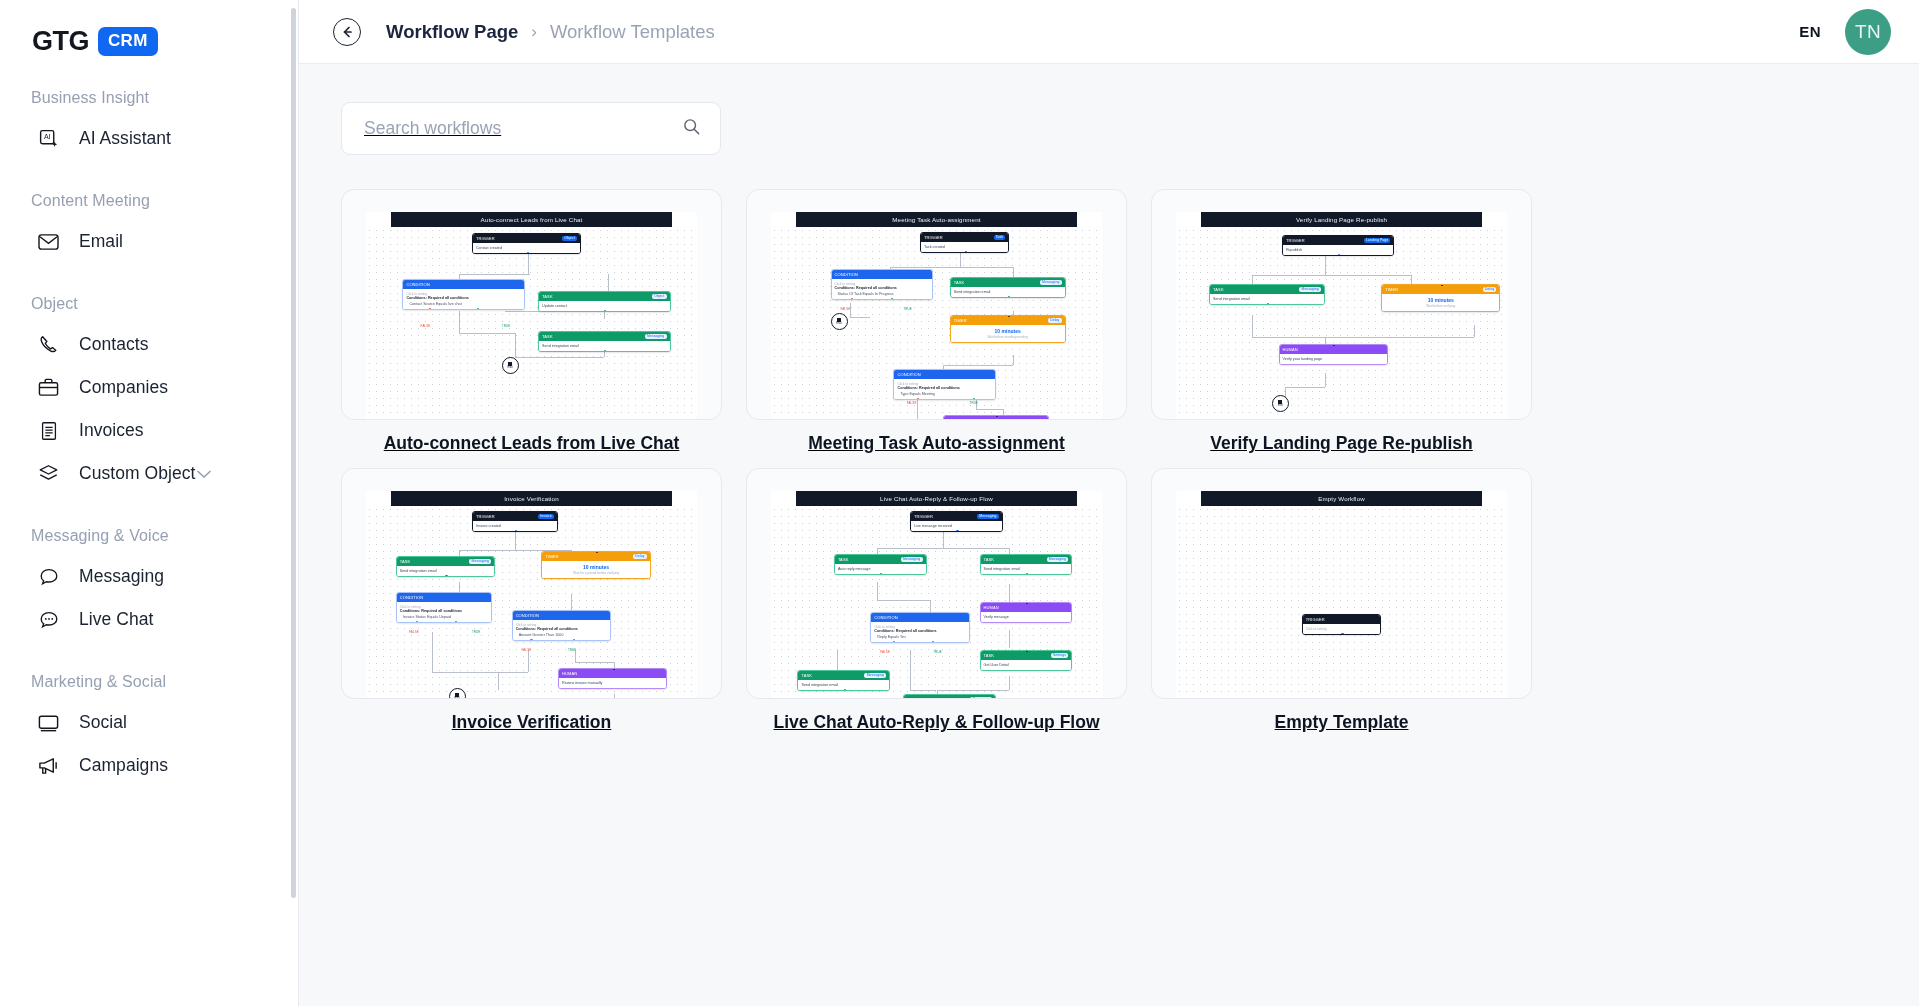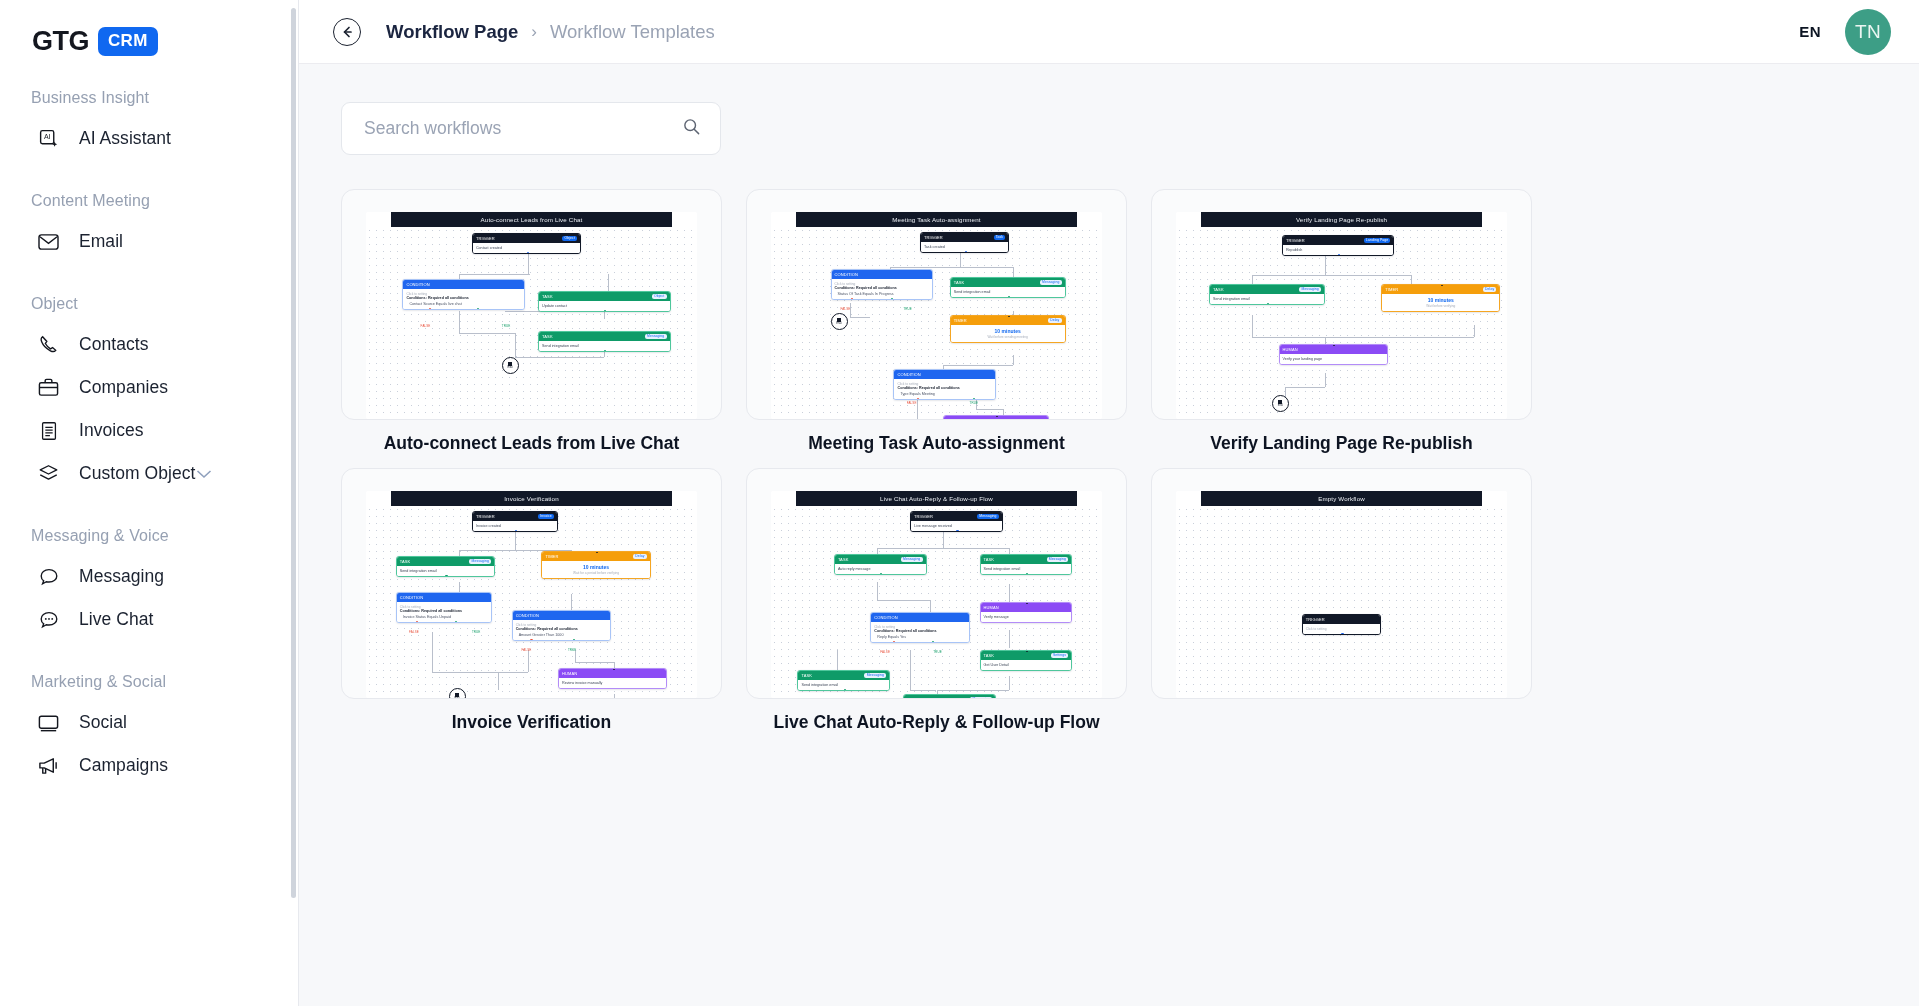--- a/index.html
+++ b/index.html
@@ -60,21 +60,21 @@
   .crumb-sep { color: #9aa3b4; font-size: 17px; }
   .crumb-sub { font-size: 18.5px; color: #9aa3b4; }
   .topbar-right { margin-left: auto; display: flex; align-items: center; gap: 24px; }
   .lang { font-size: 15px; font-weight: bold; color: #0c1422; letter-spacing: 0.5px; cursor: pointer; }
   .avatar {
     width: 46px; height: 46px; border-radius: 50%; background: #3d9e86;
     color: #eaf5f1; display: flex; align-items: center; justify-content: center;
     font-size: 19px; letter-spacing: 0.3px; cursor: pointer;
   }
 
-  .content { flex: 1 1 auto; padding: 38px 62px 0 42px; overflow: hidden; }
+  .content { flex: 1 1 auto; padding: 38px 62px 0 42px; overflow: hidden; text-decoration: underline; }
   .toolbar { display: flex; align-items: center; }
   .search-wrap {
     width: 380px; height: 53px; background: #ffffff;
     border: 1px solid #e4e7ec; border-radius: 9px;
     display: flex; align-items: center; padding: 0 19px 0 22px;
   }
   .search-wrap input {
     flex: 1 1 auto; border: none; outline: none; font-size: 17.5px;
     color: #1b2230; font-family: inherit; background: transparent;
   }
@@ -782,18 +782,19 @@
                       <span>TRIGGER</span>
                     </div>
                   <div class="nbody">
                       <span class="muted">Click to setting</span>
                     </div>
                   <span class="port b"></span>
                 </div>
               </div>
             </div>
           </div>
+          <div class="card-title">Empty Template</div>
         </div>
 
       </div>
     </div>
   </section>
 </div>
 
 </body></html>

